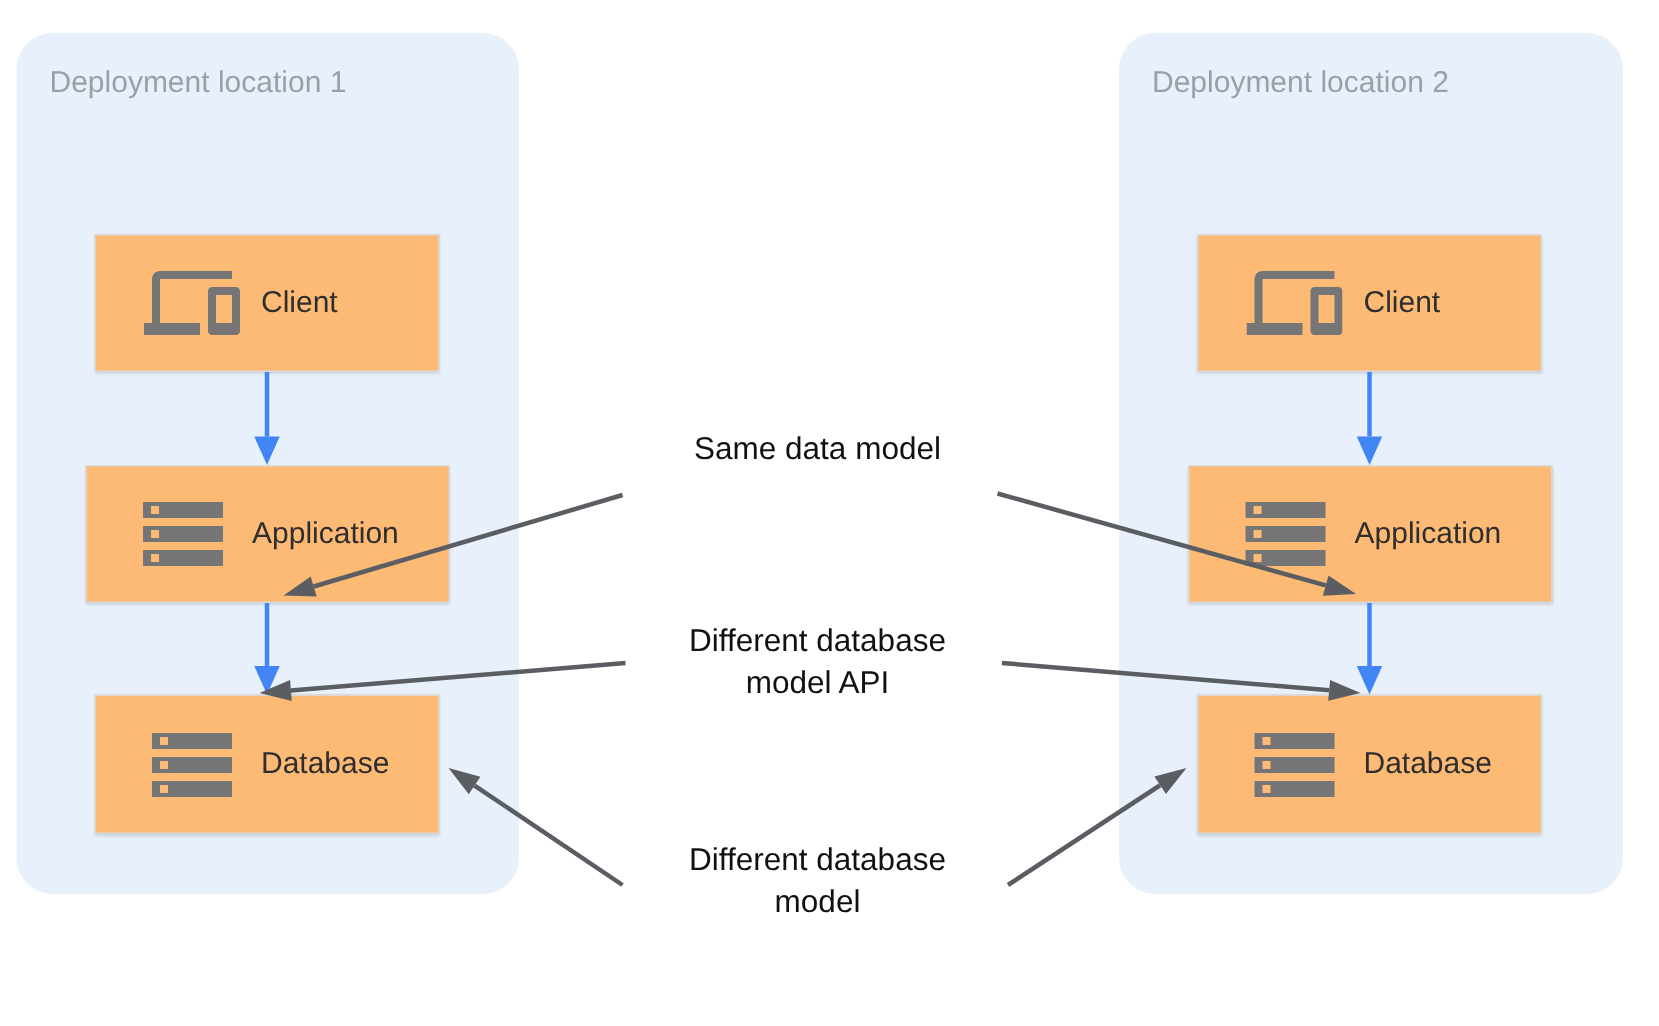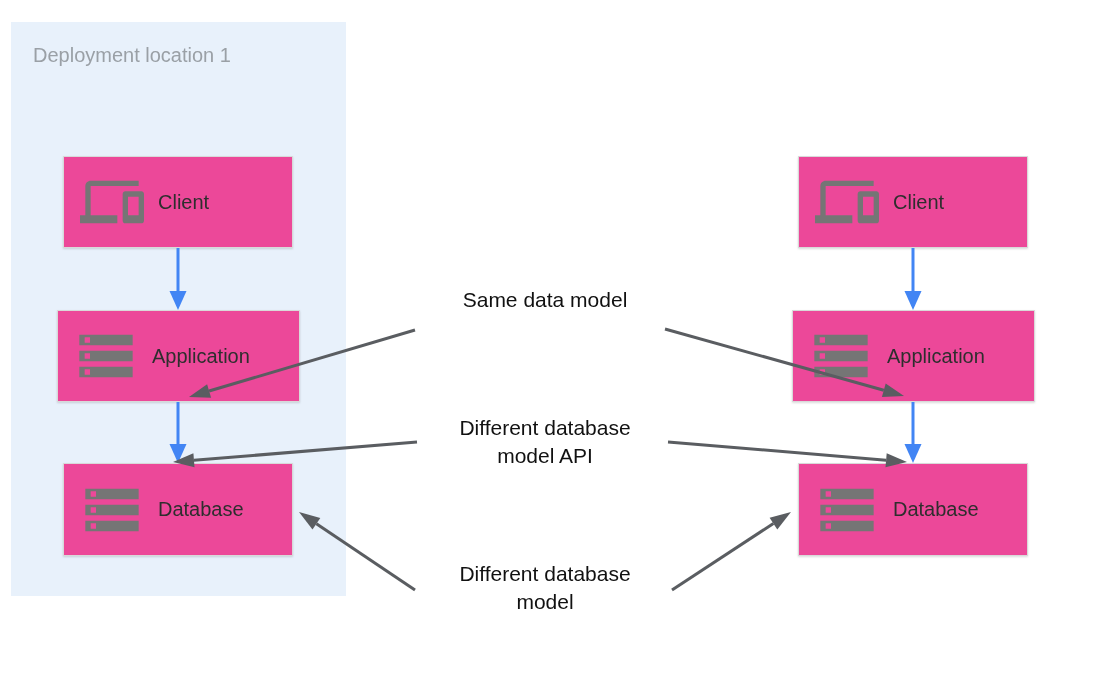--- a/index.html
+++ b/index.html
@@ -1,36 +1,39 @@
 <!DOCTYPE html>
 <html><head>
 <meta charset="utf-8">
 <style>
   html,body{margin:0;padding:0;background:#ffffff;}
   body{width:1106px;height:684px;font-family:"Liberation Sans","DejaVu Sans",sans-serif;}
   .stage{position:relative;width:1106px;height:684px;background:#ffffff;overflow:hidden;}
-  .panel{position:absolute;background:#E8F1FB;z-index:0;}
+  .panel{position:absolute;background:#E8F1FB;z-index:0;border-radius:24px;}
   .panel-label{position:absolute;left:22px;top:22px;font-size:20px;color:#9AA0A6;white-space:nowrap;}
-  .node{position:absolute;background:#ec4899;border:1px solid #D9D9D9;
+  .node{position:absolute;background:#fdba74;border:1px solid #D9D9D9;
         box-shadow:0 1px 2px rgba(0,0,0,0.15);
-        display:flex;align-items:center;padding-left:16px;box-sizing:border-box;z-index:1;}
+        display:flex;align-items:center;padding-left:32px;box-sizing:border-box;z-index:1;}
   .node .iconwrap{width:64px;height:64px;flex:0 0 64px;margin-right:14px;
         display:flex;align-items:center;justify-content:center;}
   .node .label{font-size:20px;color:#2e2e2e;white-space:nowrap;}
   .annotation{position:absolute;transform:translateX(-50%);text-align:center;
         font-size:21px;line-height:28px;color:#111111;white-space:nowrap;z-index:2;}
   svg.overlay{position:absolute;left:0;top:0;z-index:3;pointer-events:none;}
 </style>
 </head>
 <body>
 
 <div class="stage">
 
   <div class="panel" id="panel-0" style="left: 11px; top: 22px; width: 335px; height: 574px; background: rgb(232, 241, 251);">
     <div class="panel-label">Deployment location 1</div>
+  </div>
+  <div class="panel" id="panel-1" style="left: 746px; top: 22px; width: 336px; height: 574px; background: rgb(232, 241, 251);">
+    <div class="panel-label">Deployment location 2</div>
   </div>
 
   <div id="nodes">
       <div class="node" style="left: 63px; top: 156px; width: 230px; height: 92px;">
         <span class="iconwrap">
           <svg viewBox="0 0 24 24" width="64" height="64">
             <path d="M4 6h18V4H4c-1.1 0-2 .9-2 2v11H0v3h14v-3H4V6zm19 2h-6c-.55 0-1 .45-1 1v10c0 .55.45 1 1 1h6c.55 0 1-.45 1-1V9c0-.55-.45-1-1-1zm-1 9h-4v-7h4v7z" fill="#757575"></path>
           </svg>
         </span>
         <span class="label">Client</span>

